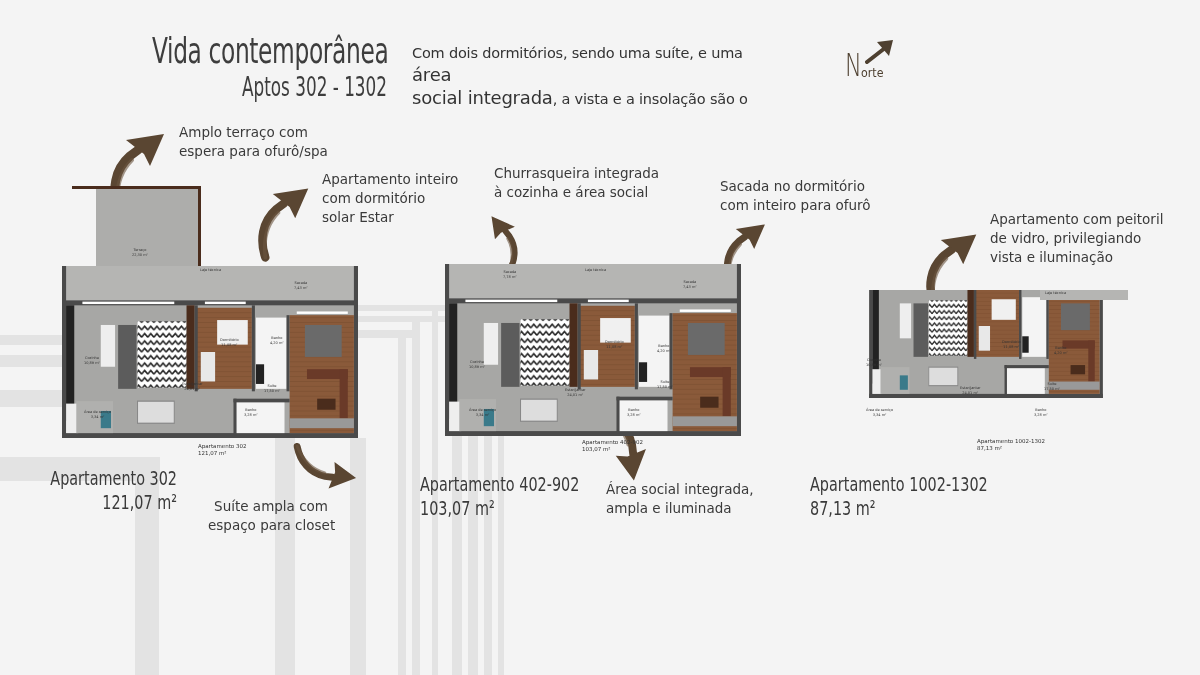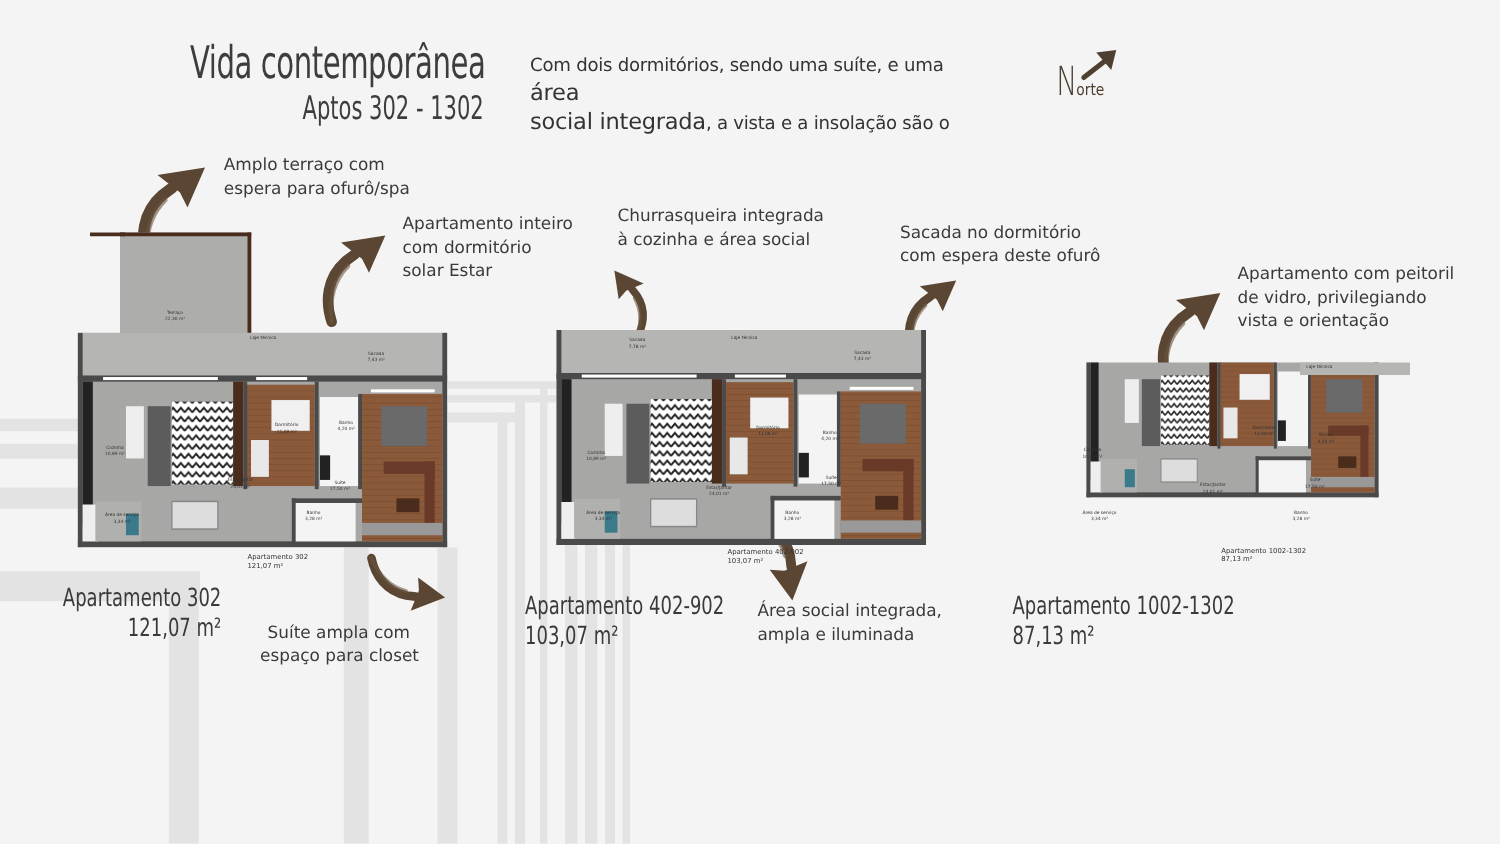--- a/index.html
+++ b/index.html
@@ -6,21 +6,21 @@
   html, body { width: 1200px; height: 675px; overflow: hidden; background: #f4f4f4; }
   body { position: relative; font-family: "DejaVu Sans", sans-serif; color: #3a3a3a; }
 
   
   .stripe { position: absolute; background: #e3e3e3; }
 
   .title { position: absolute; font-family: "DejaVu Sans Condensed", "DejaVu Sans", sans-serif; font-stretch: condensed; color: #3d3d3d; }
   .headline { left: 152px; top: 30px; font-size: 36px; letter-spacing: -0.5px; transform: scaleX(0.72); transform-origin: left top; white-space: nowrap; font-weight: 300; }
   .subhead { left: 242px; top: 72px; font-size: 26px; transform: scaleX(0.72); transform-origin: left top; white-space: nowrap; }
 
-  .intro { position: absolute; left: 424px; top: 42px; width: 370px; font-family: "DejaVu Sans", sans-serif; font-size: 14.5px; line-height: 22px; color: #333; letter-spacing: -0.2px; }
+  .intro { position: absolute; left: 412px; top: 42px; width: 370px; font-family: "DejaVu Sans", sans-serif; font-size: 14.5px; line-height: 22px; color: #333; letter-spacing: -0.2px; }
   .intro .big { font-size: 18px; }
 
   .norte { position: absolute; left: 845px; top: 38px; width: 60px; height: 50px; }
   .norte .n { position: absolute; left: 0; top: 8px; font-size: 32px; color: #4e4030; transform: scaleX(0.7); transform-origin: left top; font-weight: 300; }
   .norte .rest { position: absolute; left: 16px; top: 27px; font-size: 13px; color: #4e4030; transform: scaleX(0.85); transform-origin: left top; }
 
   .callout { position: absolute; font-size: 13.5px; line-height: 19px; color: #3a3a3a; white-space: nowrap; }
 
   .apt-label { position: absolute; font-size: 20px; line-height: 24px; color: #3a3a3a; white-space: nowrap; transform: scaleX(0.72); }
   .apt-label.right { text-align: right; transform-origin: right top; }
@@ -121,30 +121,30 @@
 <div class="callout" style="left:208px;top:497px;text-align:right;width:120px;">
   <div>Suíte ampla com</div>
   <div>espaço para closet</div>
 </div>
 <div class="callout" style="left:494px;top:164px;">
   <div>Churrasqueira integrada</div>
   <div>à cozinha e área social</div>
 </div>
 <div class="callout" style="left:720px;top:177px;">
   <div>Sacada no dormitório</div>
-  <div>com espera deste ofurô</div>
+  <div>com inteiro para ofurô</div>
 </div>
 <div class="callout" style="left:606px;top:480px;">
   <div>Área social integrada,</div>
   <div>ampla e iluminada</div>
 </div>
 <div class="callout" style="left:990px;top:210px;">
   <div>Apartamento com peitoril</div>
   <div>de vidro, privilegiando</div>
-  <div>vista e orientação</div>
+  <div>vista e iluminação</div>
 </div>
 
 <div class="apt-label right" style="right:1023px;top:466px;">
   <div>Apartamento 302</div>
   <div>121,07 m²</div>
 </div>
 <div class="apt-label left" style="left:420px;top:472px;">
   <div>Apartamento 402-902</div>
   <div>103,07 m²</div>
 </div>

